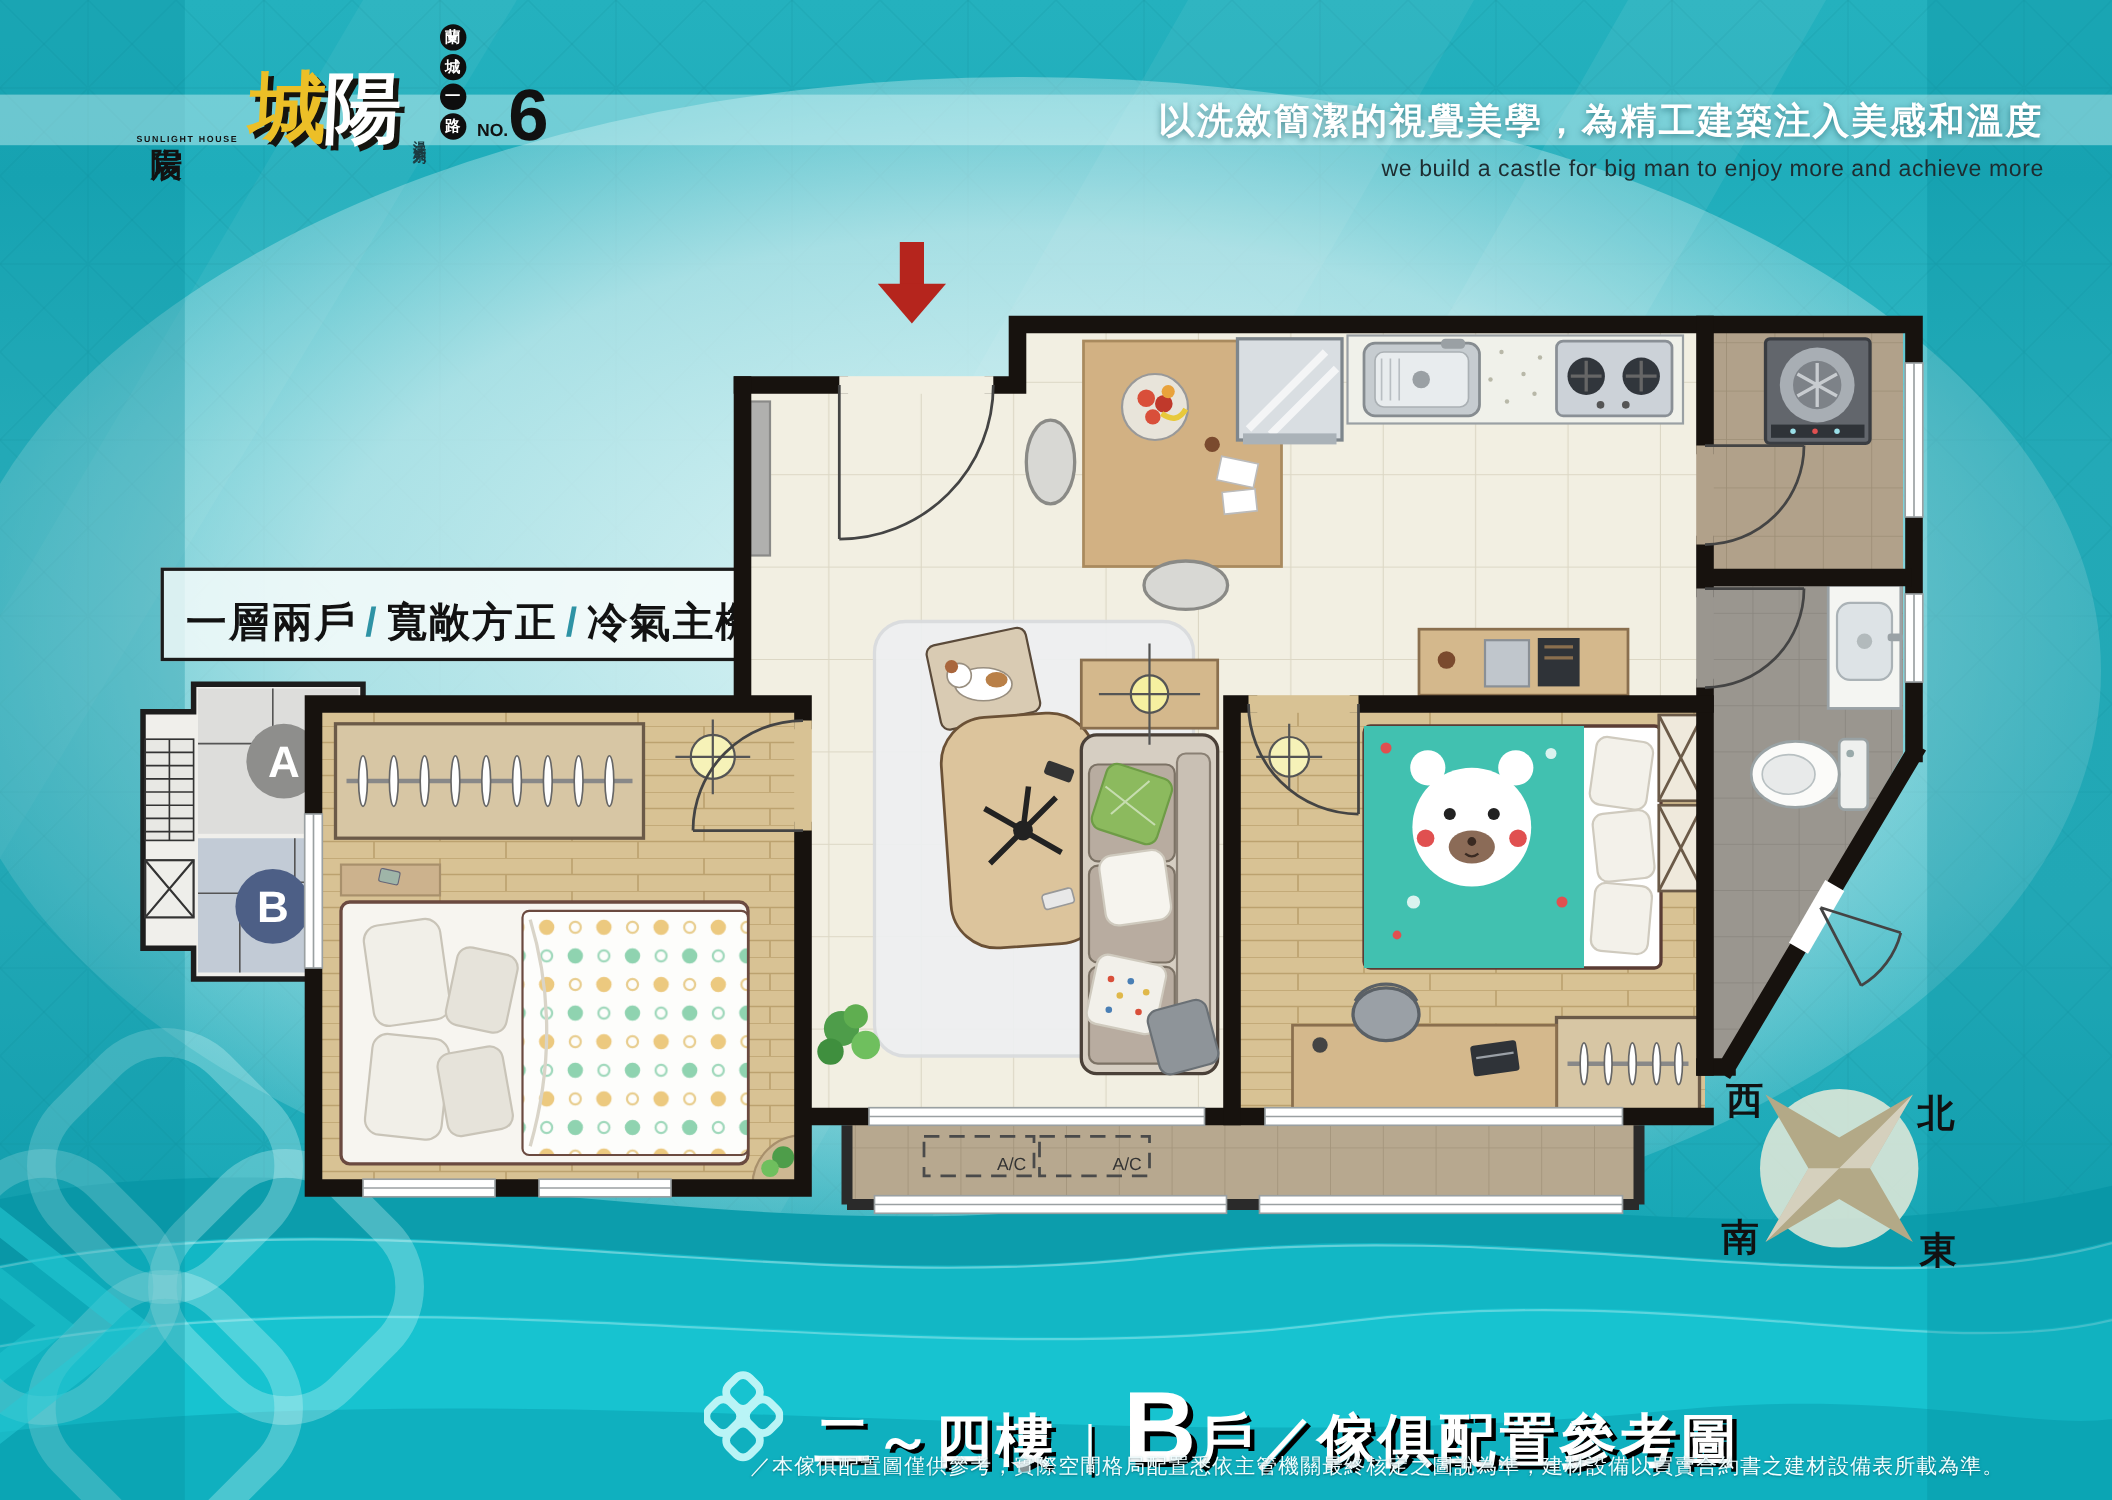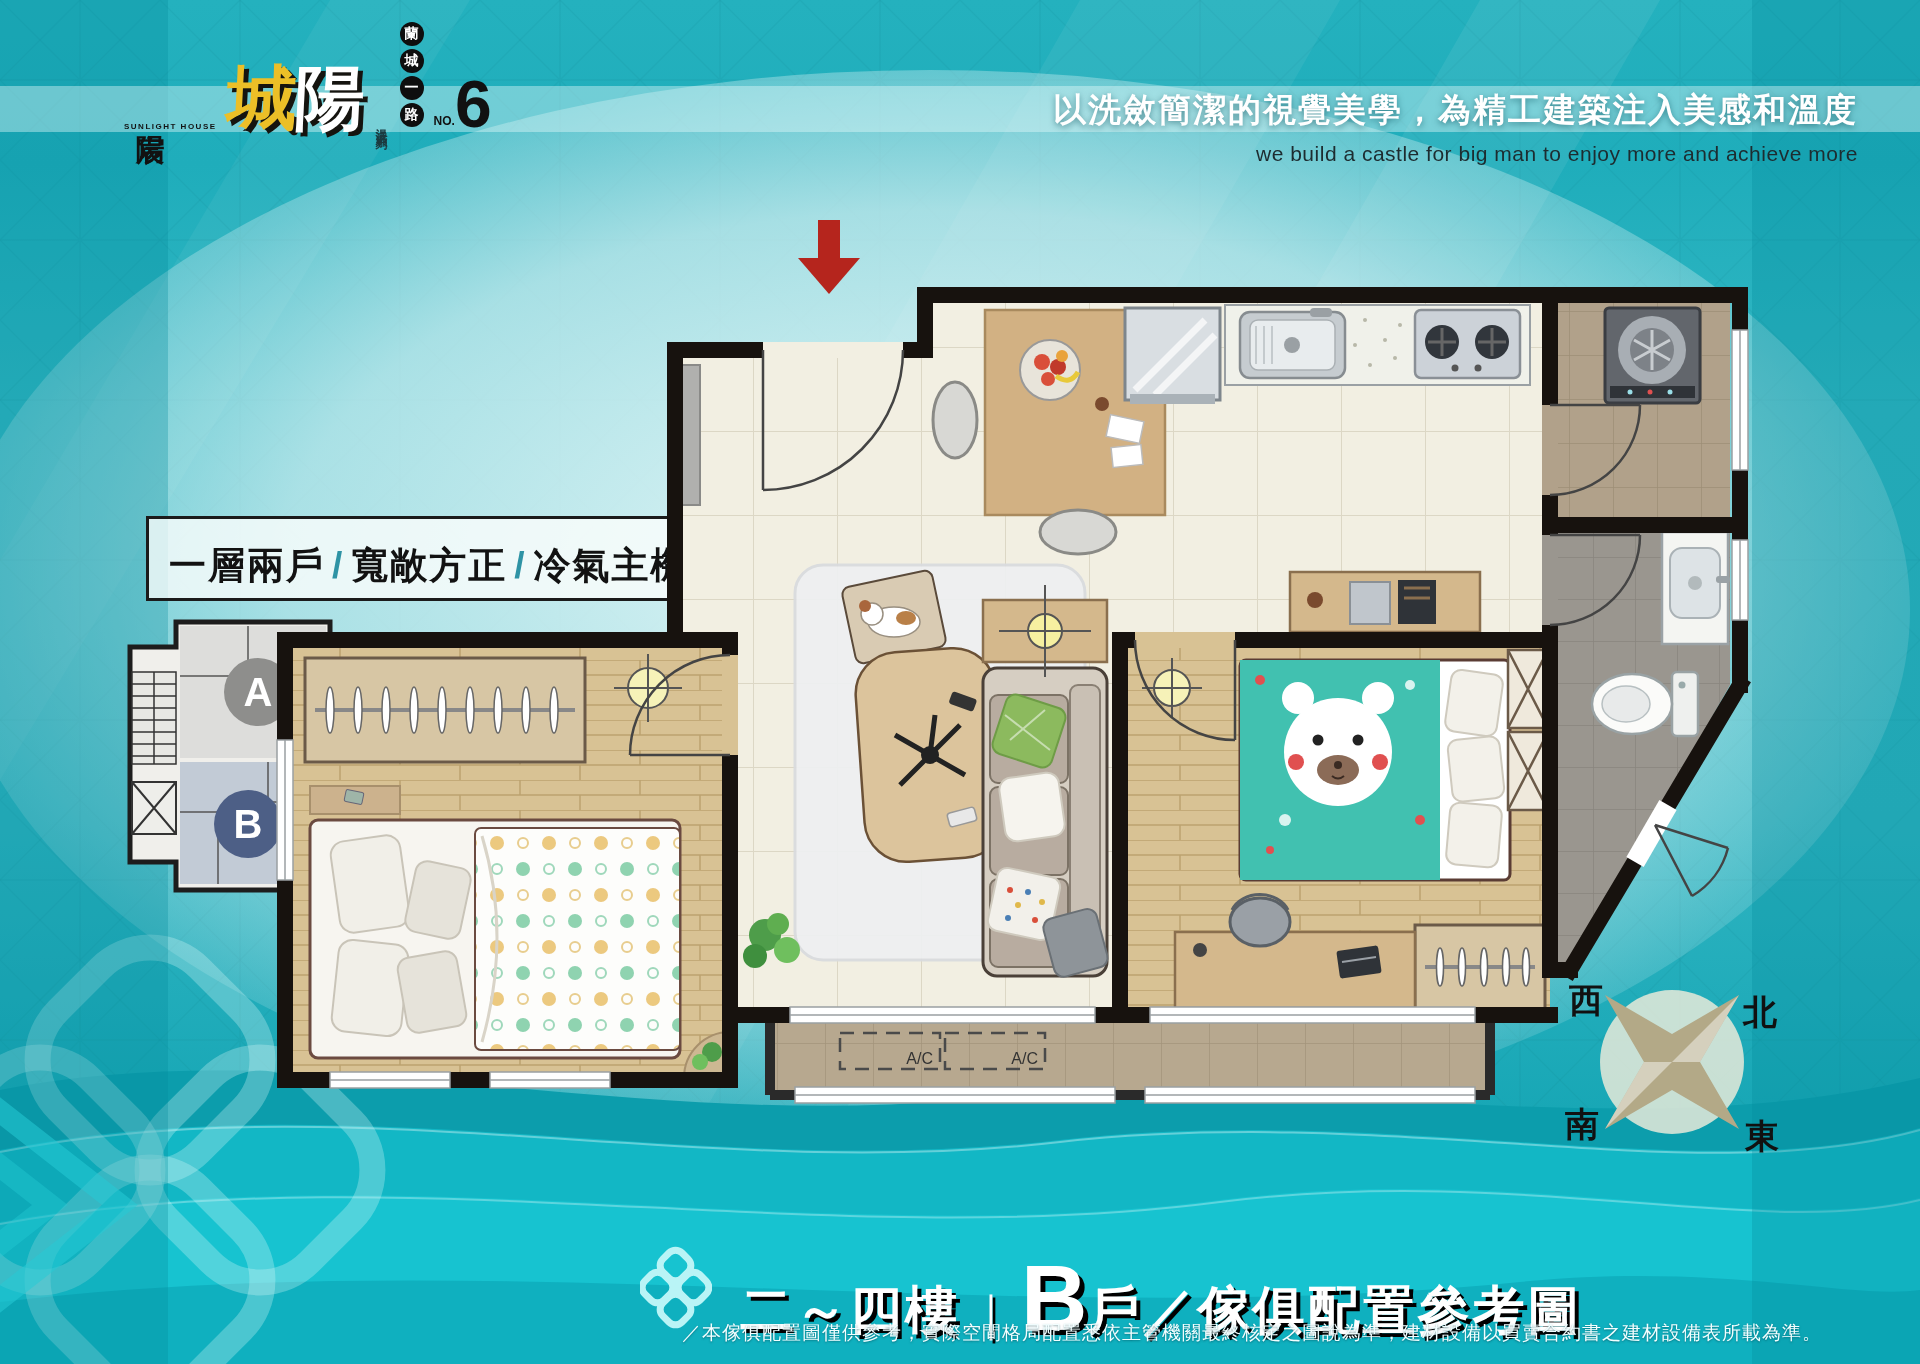--- a/index.html
+++ b/index.html
@@ -13,21 +13,21 @@
   .logo{position:absolute;left:84px;top:22px;display:flex;align-items:flex-end;gap:10px;}
   .logo-vert{writing-mode:vertical-rl;text-orientation:upright;font-size:29px;font-weight:700;color:#121212;letter-spacing:4px;line-height:1;}
   .logo-en{font-size:8px;letter-spacing:1.5px;color:#121212;margin-top:4px;text-align:center;font-weight:700;padding-left:40px;}
   .logo-main{font-size:70px;font-weight:900;line-height:.95;letter-spacing:-2px;transform:skewX(-3deg);}
   .logo-main .gold{color:#ecbf27;text-shadow:5px 4px 0 #15140f;}
   .logo-main .white{color:#ffffff;text-shadow:5px 4px 0 #15140f;}
   .logo-series{writing-mode:vertical-rl;text-orientation:upright;font-size:12px;color:#1c3a40;letter-spacing:3px;font-weight:700;}
   .badge-col{display:flex;flex-direction:column;gap:3px;margin-bottom:4px;}
   .badge{width:24px;height:24px;border-radius:50%;background:#0e0e0e;color:#fff;font-size:14px;font-weight:700;display:flex;align-items:center;justify-content:center;}
   .no-wrap{display:flex;align-items:flex-end;line-height:.8;}
-  .no-small{font-size:12px;font-weight:700;color:#111;margin-bottom:4px;}
+  .no-small{font-size:16px;font-weight:700;color:#111;margin-bottom:4px;}
   .no-big{font-size:66px;font-weight:700;color:#111;}
   .tagline{position:absolute;right:62px;top:48px;text-align:right;margin-top:40px;}
   .tagline-zh{font-size:33px;font-weight:800;color:#ffffff;letter-spacing:2px;text-shadow:0 2px 6px rgba(0,70,80,.55);}
   .tagline-en{font-size:21px;color:#1d2c30;letter-spacing:.5px;margin-top:9px;font-weight:500;}
   
   .headline{position:absolute;left:146px;top:398px;display:flex;align-items:flex-end;}
   .hl-title{font-size:96px;font-weight:900;color:#111;letter-spacing:3px;line-height:.9;}
   .hl-num{font-size:150px;font-weight:200;color:#2e93a5;line-height:.72;margin-left:4px;}
   .hl-circle{width:58px;height:58px;border-radius:50%;background:#0f0f0f;color:#fff;font-size:36px;font-weight:800;display:flex;align-items:center;justify-content:center;margin:0 2px 4px 4px;}
   .featbox{position:absolute;left:146px;top:516px;border:3px solid #1b1b1b;background:rgba(252,254,252,.78);

